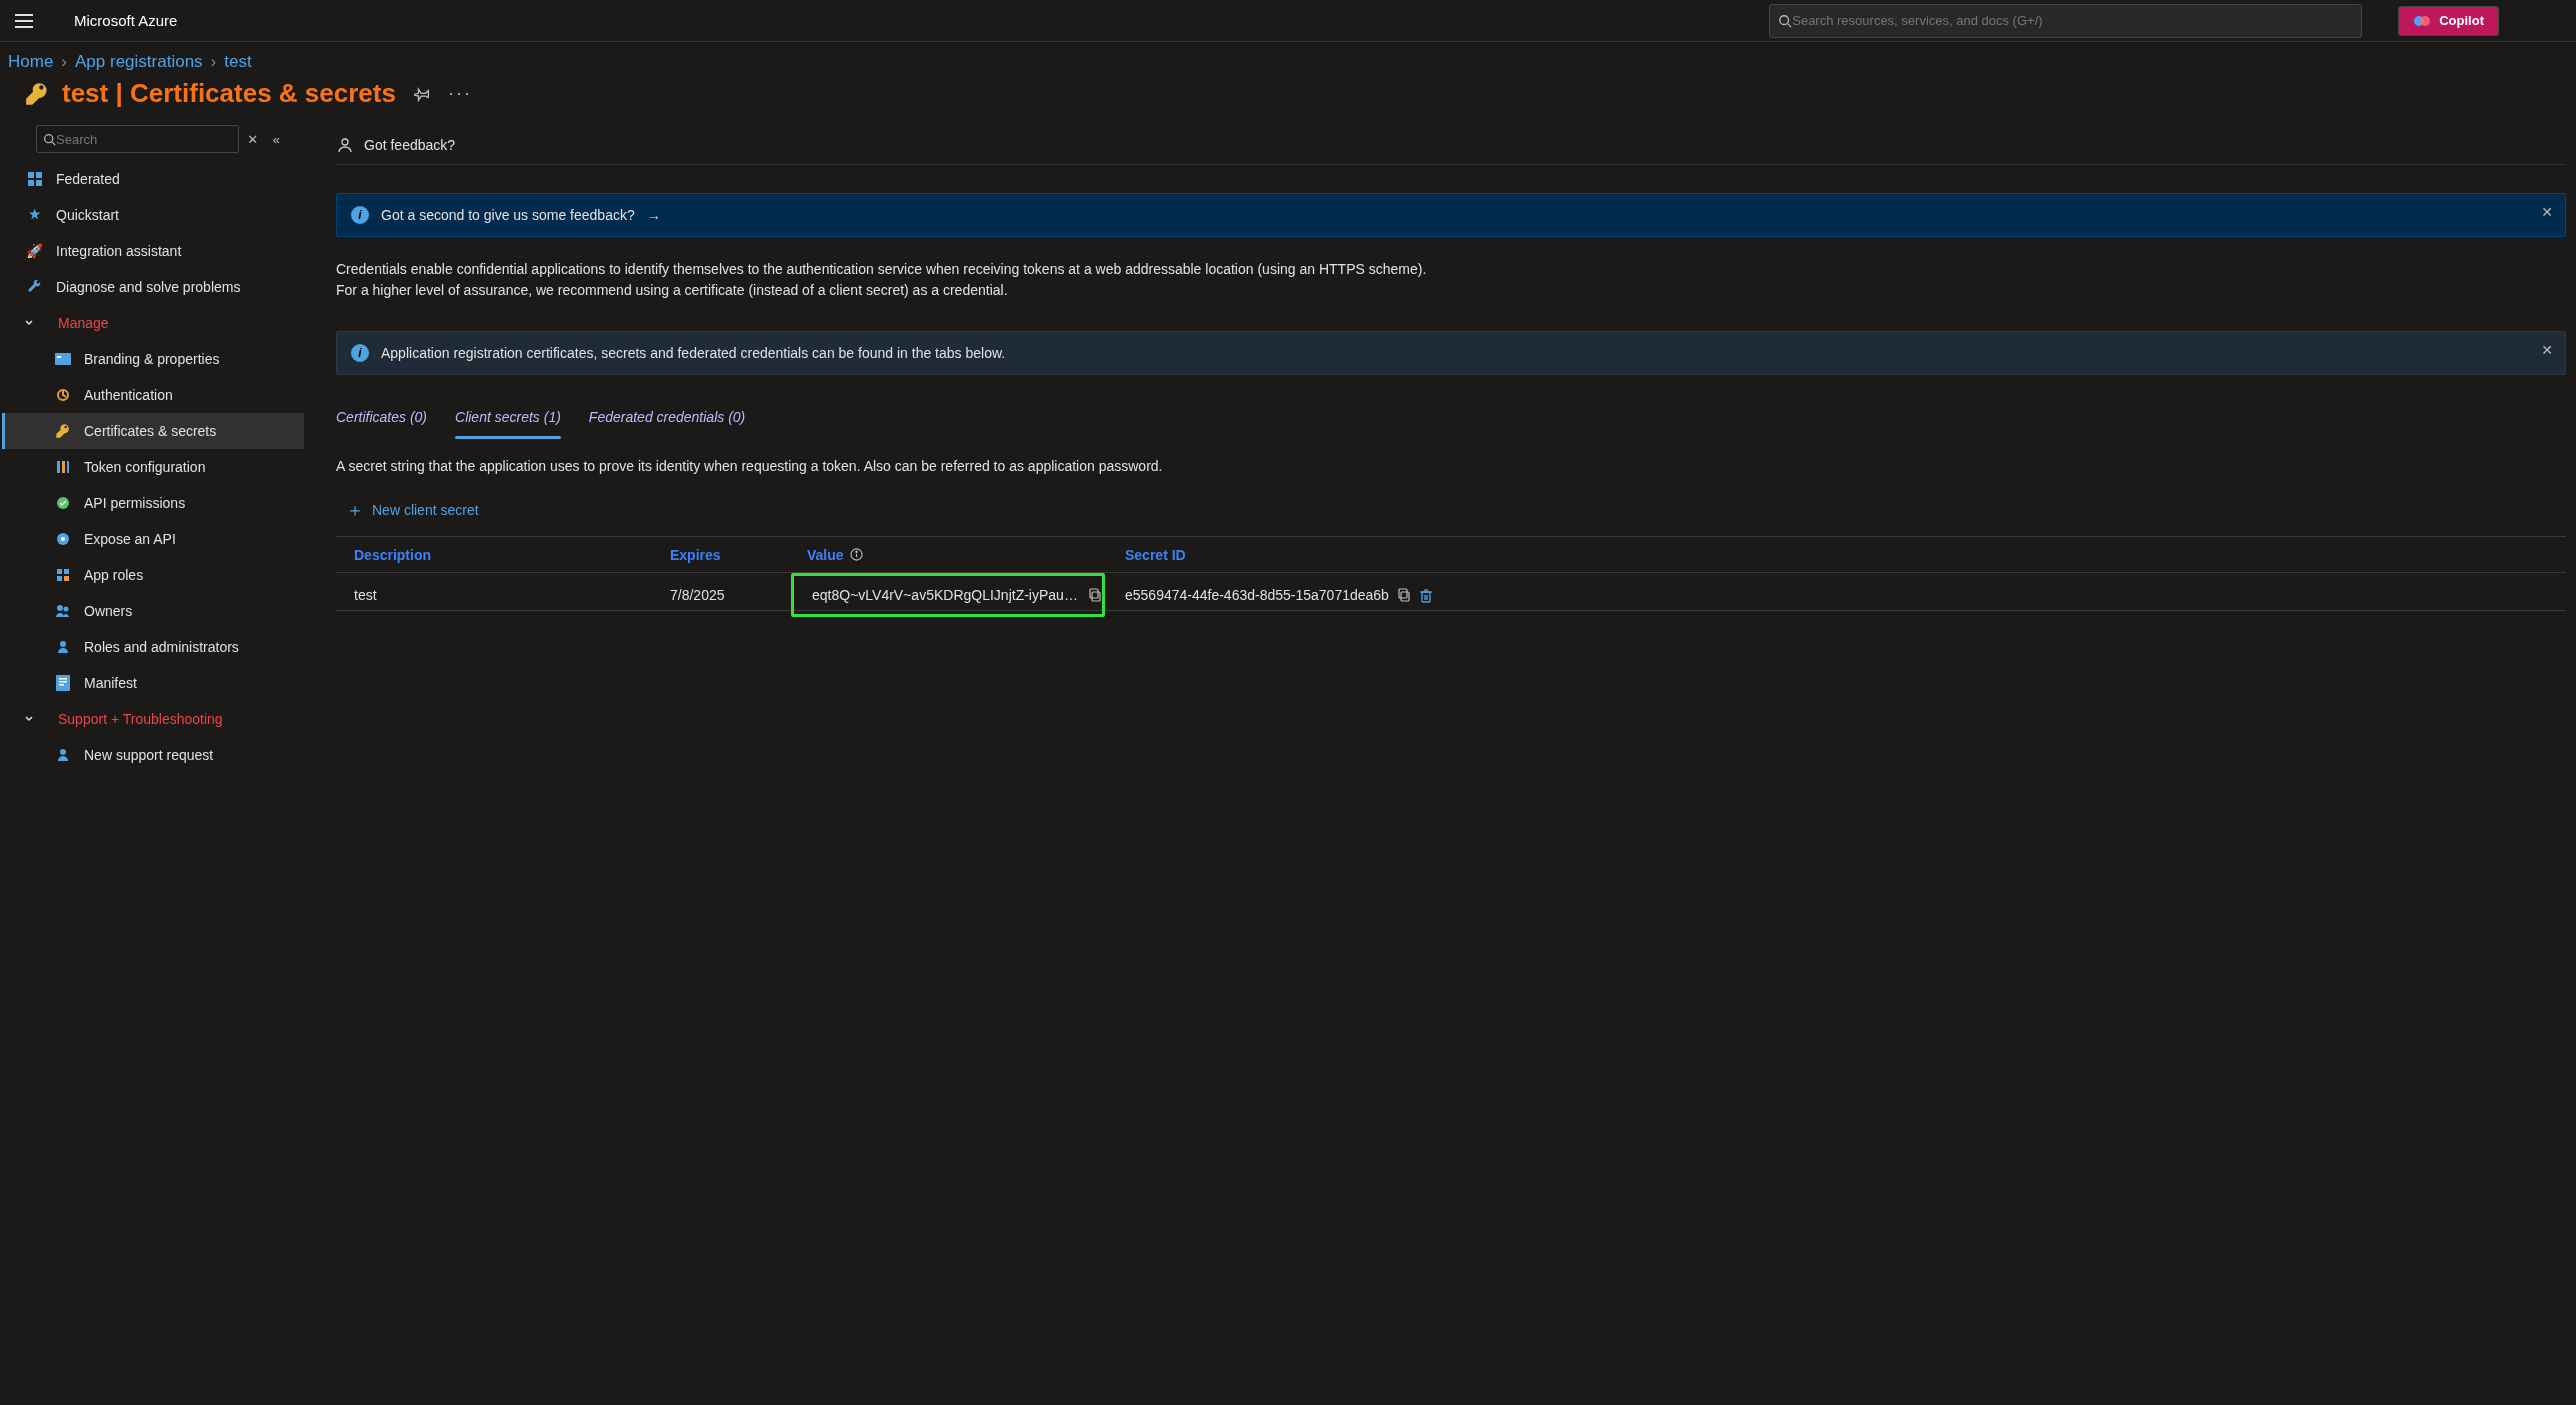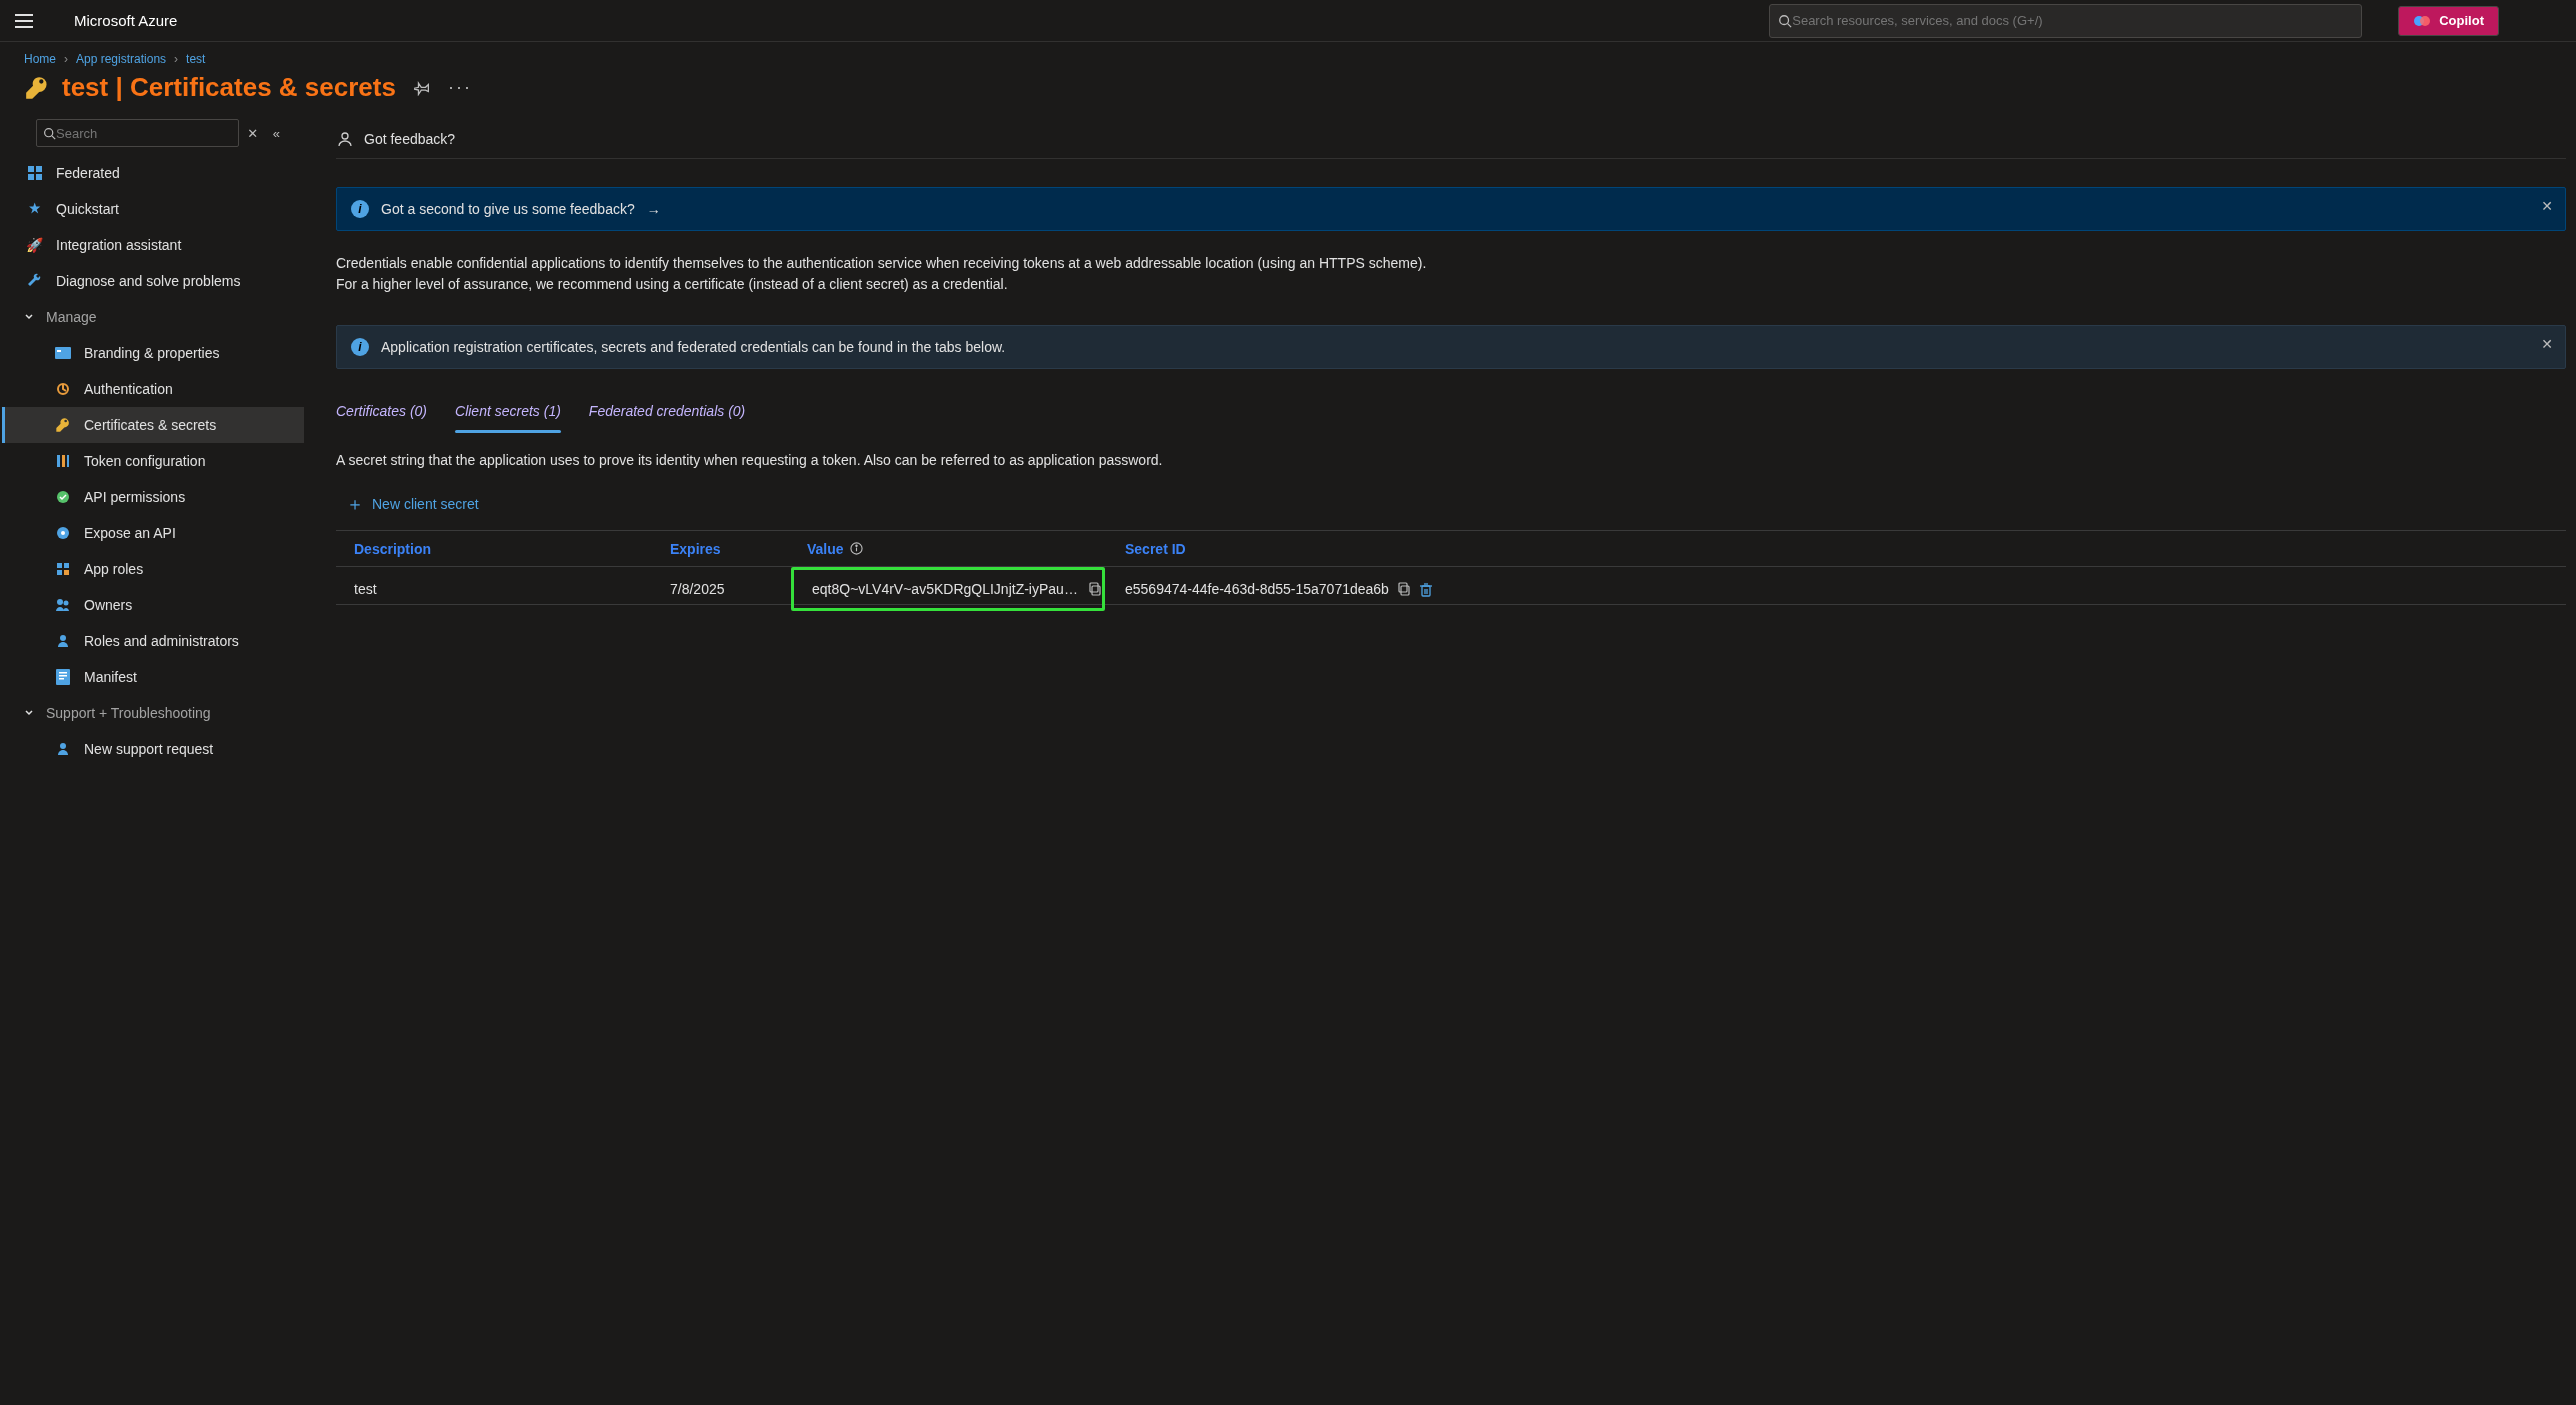--- a/index.html
+++ b/index.html
@@ -6,37 +6,37 @@
 body { background: #1b1a19; color: #e1e1e1; font-size: 14px; overflow-x: hidden; }
 .topbar { display: flex; align-items: center; height: 42px; background: #1b1a19; border-bottom: 1px solid #323130; gap: 20px; }
 .hamburger { width: 48px; display: flex; align-items: center; justify-content: center; cursor: pointer; }
 .hamburger svg { fill: #e1e1e1; }
 .brand { font-size: 15px; color: #fff; margin-left: 6px; }
 .search-wrap { margin-left: auto; margin-right: 16px; }
 .search-box { display: flex; align-items: center; background: #292827; border: 1px solid #484644; border-radius: 3px; width: 593px; height: 30px; padding: 16px 8px; }
 .search-box input { flex: 1; background: transparent; border: none; outline: none; color: #bdbdbd; font-size: 13px; }
 .copilot-btn { display: flex; align-items: center; gap: 8px; background: #be185d; border: 1px solid #484644; border-radius: 3px; height: 30px; padding: 0 14px; margin-right: 77px; cursor: pointer; font-weight: bold; }
 .copilot-btn span.label { color: #fff; font-size: 13px; }
-.breadcrumbs { display: flex; align-items: center; gap: 8px; padding: 10px 24px 0 24px; font-size: 12px; }
+.breadcrumbs { display: flex; align-items: center; gap: 8px; padding: 10px 24px 0 8px; font-size: 17px; }
 .breadcrumbs a { color: #4fa3e3; text-decoration: none; cursor: pointer; }
 .breadcrumbs .sep { color: #888; }
 .page-title-row { display: flex; align-items: center; padding: 6px 24px 16px 24px; gap: 12px; }
 .key-icon { width: 26px; height: 26px; }
 .page-title { font-size: 26px; font-weight: 600; color: #f97316; }
 .pin-icon, .more-icon { color: #bdbdbd; cursor: pointer; margin-left: 6px; }
 .body-wrap { display: flex; }
 .sidebar { width: 306px; padding: 0 2px; }
 .sidebar-search-row { display: flex; align-items: center; gap: 4px; padding: 0 18px 8px 18px; }
 .sidebar-search { flex: 1; display: flex; align-items: center; border: 1px solid #484644; border-radius: 2px; height: 28px; padding: 0 6px; margin-left: 16px; }
 .sidebar-search input { flex: 1; background: transparent; border: none; outline: none; color: #bdbdbd; font-size: 13px; }
 .sb-mini-btn { width: 24px; height: 24px; display: flex; align-items: center; justify-content: center; color: #bdbdbd; cursor: pointer; font-size: 13px; }
 .nav-item { display: flex; align-items: center; height: 36px; padding: 0 18px 0 24px; gap: 12px; cursor: pointer; color: #e1e1e1; font-size: 14px; }
 .nav-item.sub { padding-left: 52px; }
 .nav-item.active { background: #323130; border-left: 3px solid #4fa3e3; padding-left: 49px; }
-.nav-group { display: flex; align-items: center; height: 36px; padding: 0 18px 0 22px; gap: 8px; cursor: pointer; color: #a3a3a3; font-size: 14px; }
+.nav-group { display: flex; align-items: center; height: 36px; padding: 0 18px 0 22px; gap: 20px; cursor: pointer; color: #ef4444; font-size: 14px; }
 .chev { width: 14px; display: inline-block; }
 .ic { width: 18px; height: 18px; display: flex; align-items: center; justify-content: center; font-size: 14px; }
 .main { flex: 1; padding: 0 10px 0 30px; }
 .feedback-bar { display: flex; align-items: center; gap: 10px; height: 40px; border-bottom: 1px solid #323130; color: #e1e1e1; }
 .feedback-bar .ic-person { color: #ccc; }
 .info-banner { display: flex; align-items: center; background: #002b4d; border: 1px solid #004578; border-radius: 2px; padding: 12px 14px; margin-top: 28px; gap: 12px; position: relative; }
 .info-banner.dark { background: #1f2b36; border: 1px solid #2a3a49; }
 .info-i { width: 18px; height: 18px; border-radius: 50%; background: #4fa3e3; color: #000; display: flex; align-items: center; justify-content: center; font-style: italic; font-weight: bold; font-size: 12px; }
 .banner-close { position: absolute; right: 12px; top: 10px; color: #bdbdbd; cursor: pointer; }
 .arrow-link { color: #e1e1e1; cursor: pointer; }

